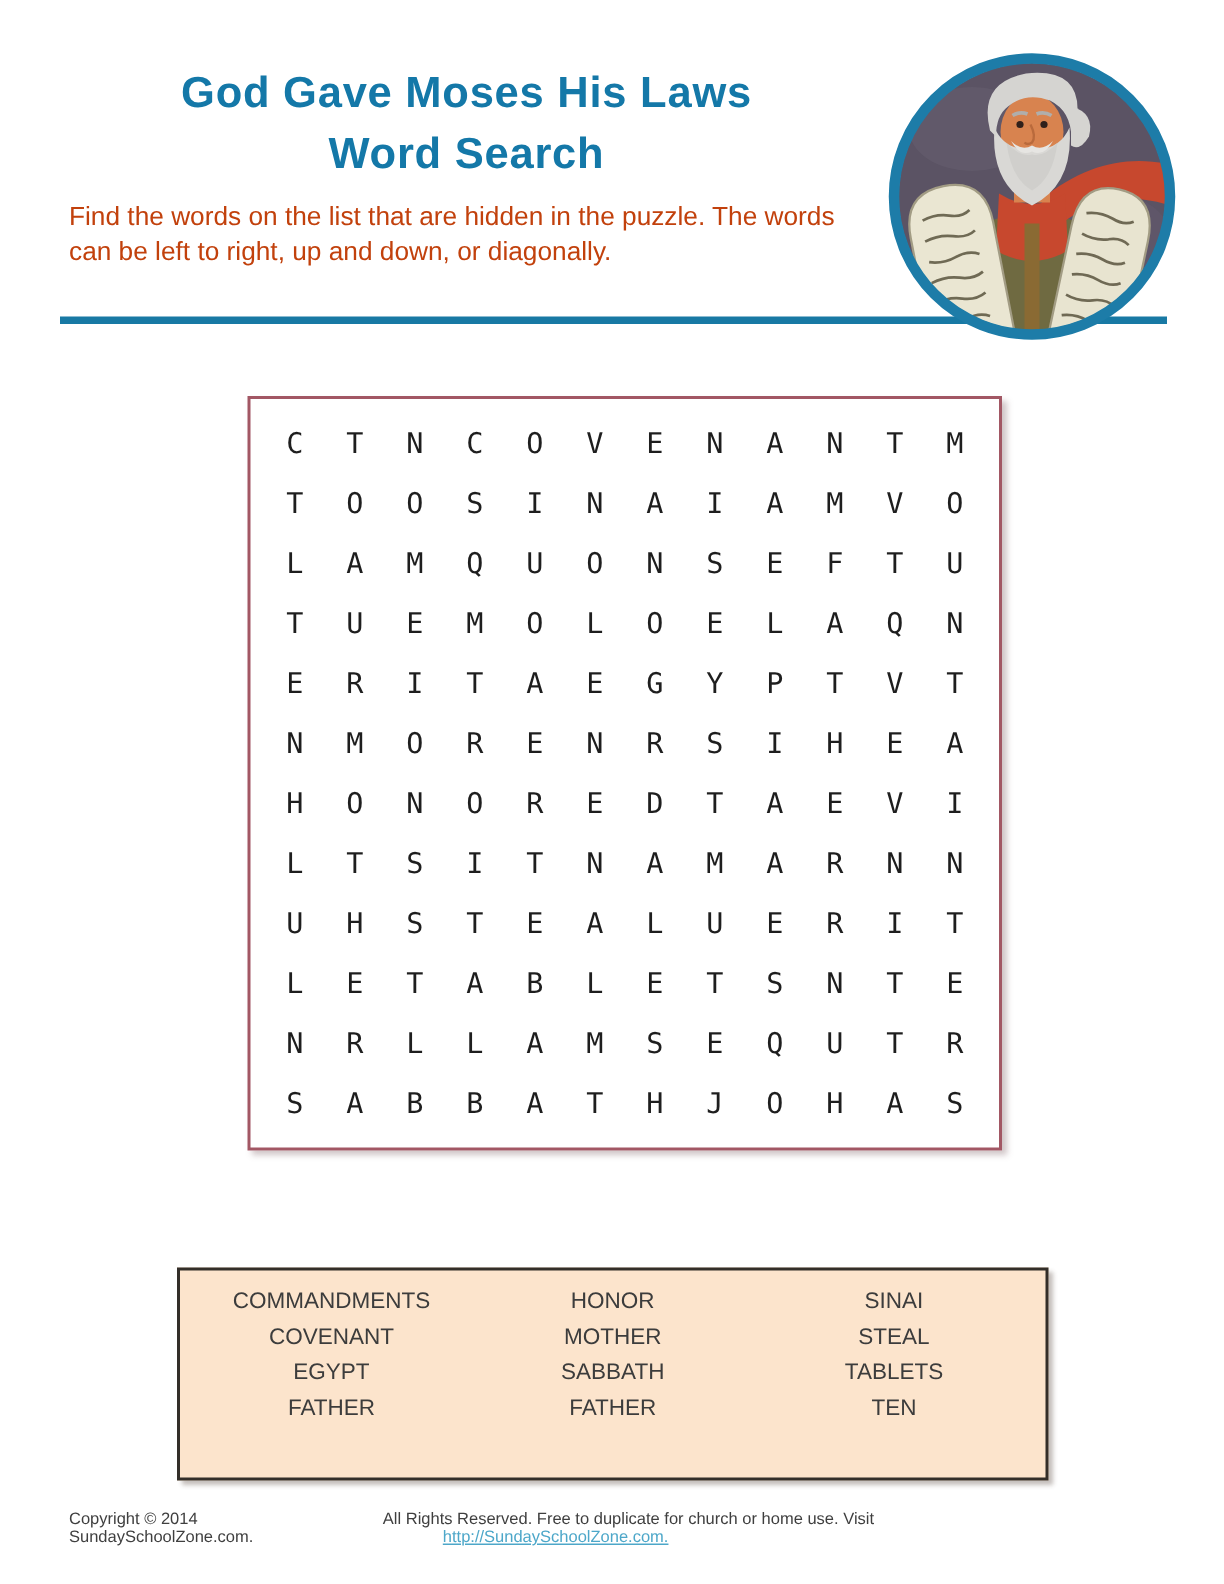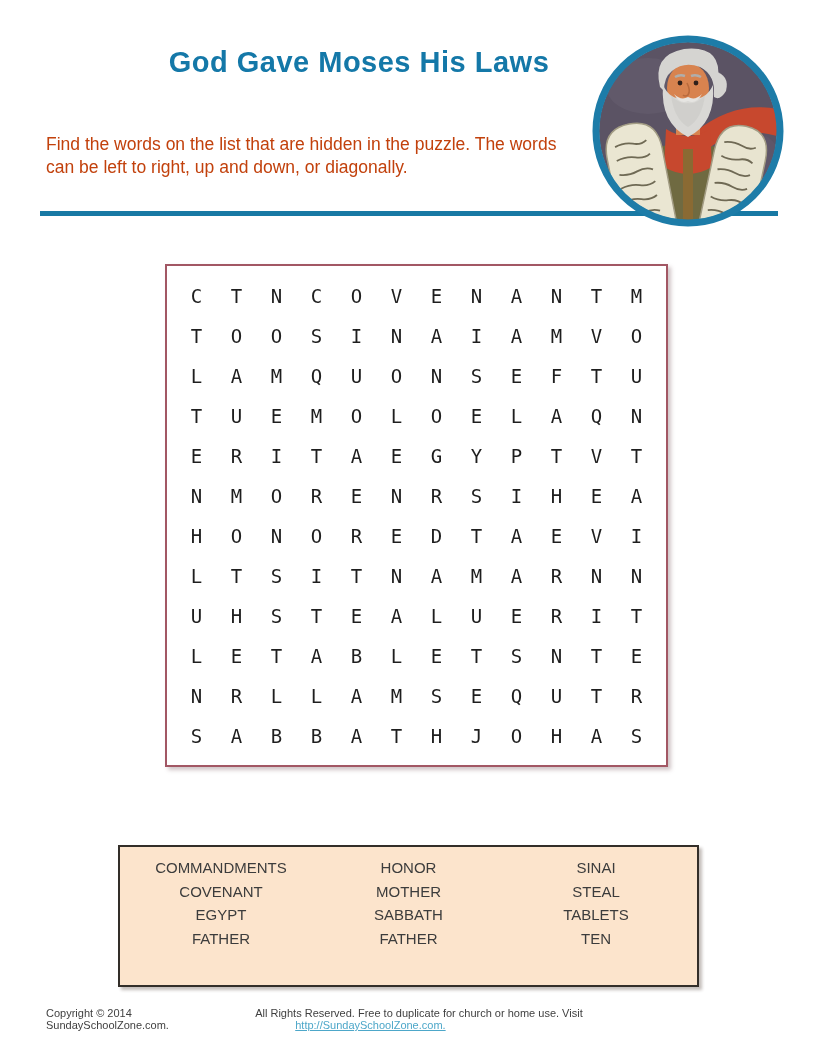--- a/index.html
+++ b/index.html
@@ -4,21 +4,20 @@
 <style>
   html,body{margin:0;padding:0;}
   body{
     width:816px;height:1056px;position:relative;background:#ffffff;
     font-family:"Liberation Sans",sans-serif;overflow:hidden;
   }
   .title{
     position:absolute;top:42px;left:0;width:622px;text-align:center;
     font-weight:bold;font-size:29px;line-height:41px;color:#1478a8;
     letter-spacing:0.5px;
-    padding-left:48px;
   }
   .instructions{
     position:absolute;top:133px;left:46px;width:516px;
     font-size:17.5px;line-height:23px;color:#c2410c;
   }
   .divider{
     position:absolute;top:211px;left:40px;width:738px;height:5px;
     background:#1879a4;z-index:1;
   }
   .moses{position:absolute;top:31px;left:588px;z-index:2;}
@@ -49,20 +48,21 @@
     display:flex;justify-content:space-between;align-items:baseline;
     font-size:11px;color:#3f3f3f;
   }
   .footer a{color:#4da7c9;margin-left:40px;}
 </style>
 </head>
 <body>
 
 <div class="title">
   <div>God Gave Moses His Laws</div>
+  <div>Word Search</div>
 </div>
 
 <svg class="moses" width="200" height="200" viewBox="0 0 200 200" role="img">
   <defs>
       <clipPath id="cclip">
         <circle cx="100" cy="100" r="89"></circle>
       </clipPath>
     </defs>
   <g clip-path="url(#cclip)">
     <rect width="200" height="200" fill="#5b5364"></rect>

